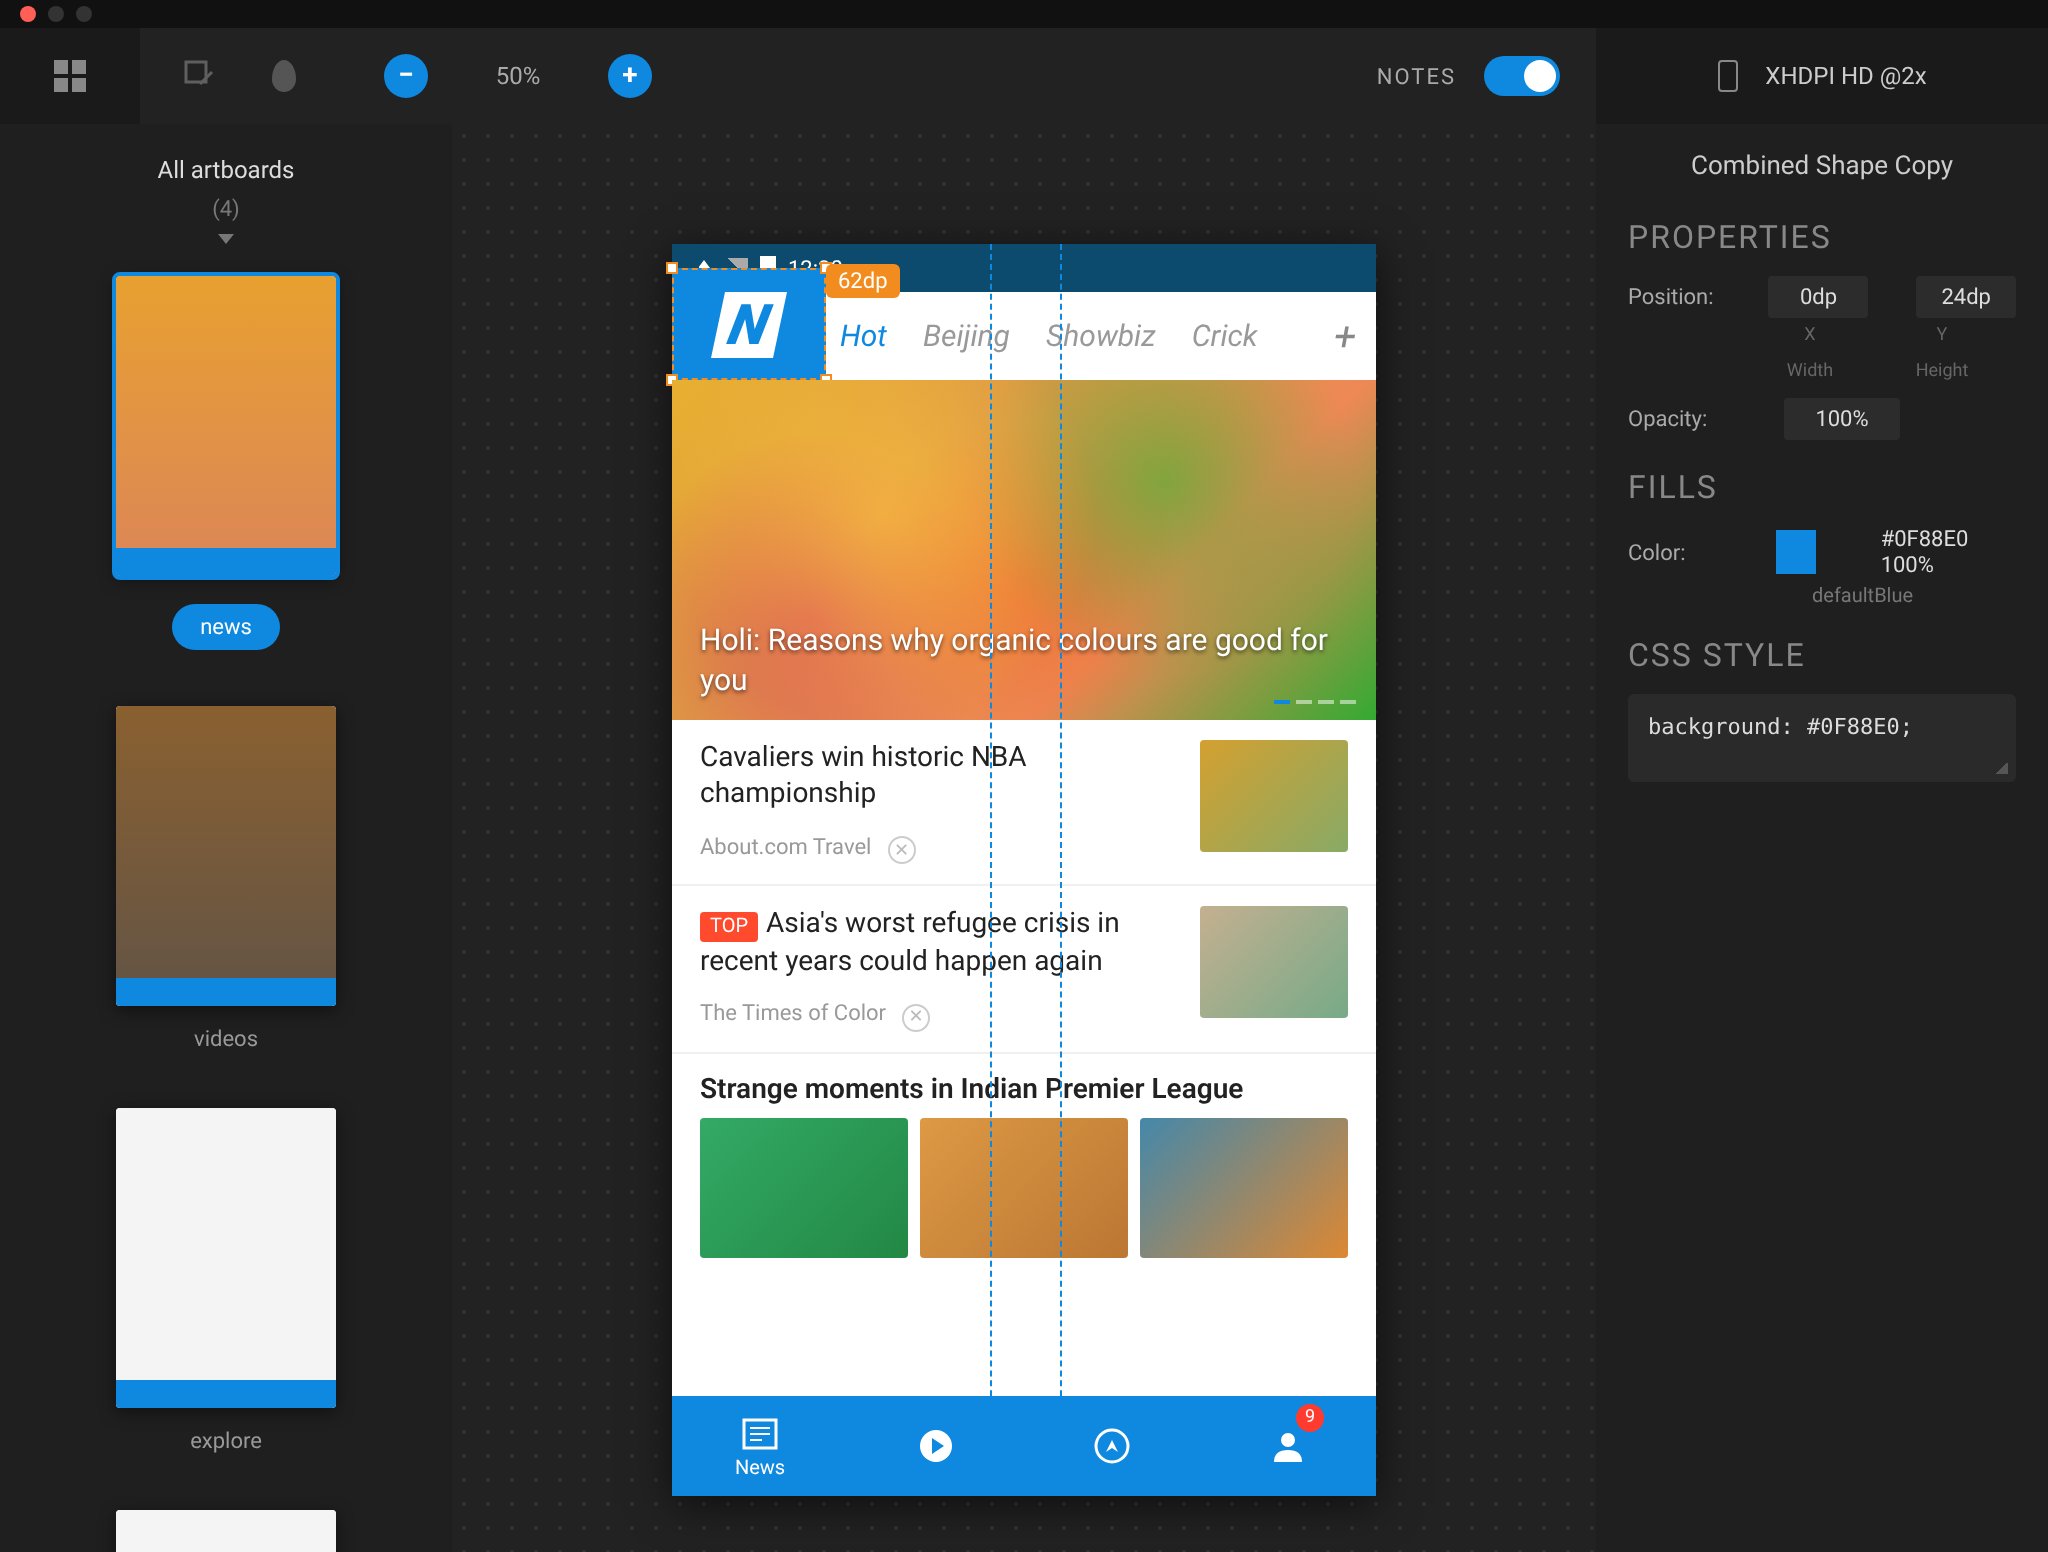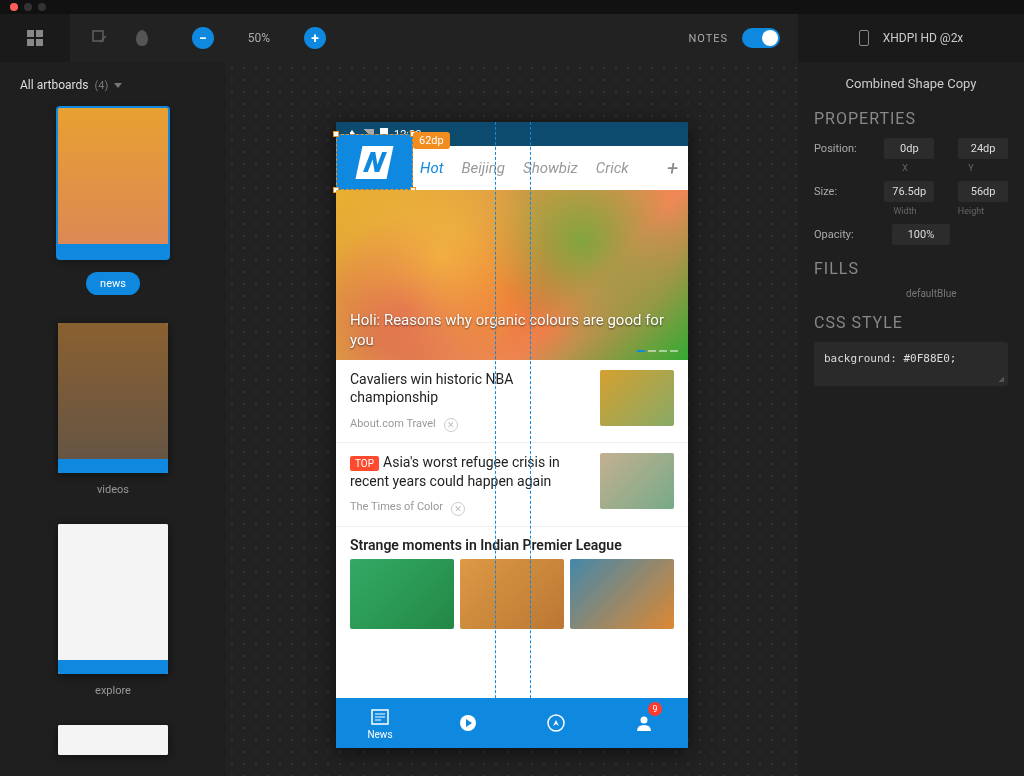--- a/index.html
+++ b/index.html
@@ -27,21 +27,21 @@
 .toggle::after { content:""; position:absolute; right:2px; top:2px; width:16px; height:16px; background:#fff; border-radius:50%; }
 .notes-lbl { font-size:11px; letter-spacing:1px; color:#aaa; }
 .device-icon { width:10px; height:16px; border:1.5px solid #888; border-radius:2px; position:relative; }
 .device-lbl { font-size:12px; color:#ccc; }
 .tool-icon { width:16px; height:16px; opacity:.6; }
 .drop-icon { width:12px; height:16px; border-radius:50% 50% 50% 50% / 60% 60% 40% 40%; background:#555; }
 
 
 .main { display:flex; height:714px; }
 .sidebar-left { width:226px; background:#1f1f1f; padding:16px 20px; overflow-y:auto; }
-.artboards-hdr { font-size:12px; color:#ddd; display:flex; align-items:center; gap:6px; margin-bottom:16px; }
+.artboards-hdr { font-size:12px; color:#ddd; display:flex; align-items:center; gap:6px; margin-bottom:16px;flex-direction:column; }
 .artboards-hdr .count { color:#777; font-size:11px; }
 .ab-thumb { width:110px; margin:0 auto 10px; background:#fff; border-radius:2px; overflow:hidden; box-shadow:0 2px 8px rgba(0,0,0,.5); }
 .ab-thumb.sel { outline:2px solid #0f88e0; }
 .ab-thumb-body { height:136px; background:linear-gradient(#eee, #ddd); position:relative; }
 .ab-thumb-bar { height:14px; background:#0f88e0; }
 .ab-pill { display:inline-block; background:#0f88e0; color:#fff; font-size:11px; padding:5px 14px; border-radius:12px; margin:4px auto 28px; }
 .ab-lbl { text-align:center; font-size:11px; color:#999; margin-bottom:28px; }
 .ab-wrap { text-align:center; }
 
 
@@ -312,34 +312,34 @@
     <div class="prop-row">
       <span class="prop-lbl">Position:</span>
       <span class="prop-val w">0dp</span>
       <span class="prop-val w">24dp</span>
     </div>
     <div class="prop-subs">
         <span class="prop-sub">X</span>
         <span class="prop-sub">Y</span>
       </div>
 
-    <div class="prop-row">
-      <span class="prop-lbl">Size:</span>
-      <span class="prop-val w">76.5dp</span>
-      <span class="prop-val w">56dp</span>
-    </div>
     <div class="prop-subs">
         <span class="prop-sub">Width</span>
         <span class="prop-sub">Height</span>
       </div>
 
     <div class="prop-row">
       <span class="prop-lbl">Opacity:</span>
       <span class="prop-val w">100%</span>
     </div>
 
     <div class="panel-sect">FILLS</div>
+    <div class="prop-row">
+      <span class="prop-lbl">Color:</span>
+      <div class="swatch"></div>
+      <span style="color:#ddd;">#0F88E0 100%</span>
+    </div>
     <div class="color-sub">defaultBlue</div>
 
     <div class="panel-sect">CSS STYLE</div>
     <div class="css-box">background: #0F88E0;</div>
   </div>
 </div>
 
 </body></html>

